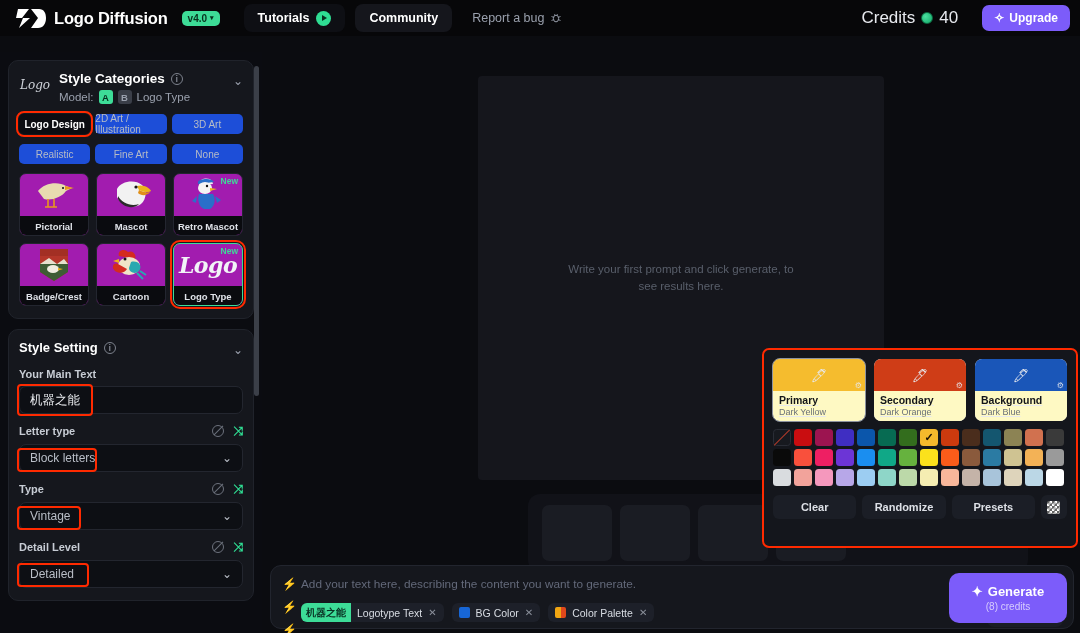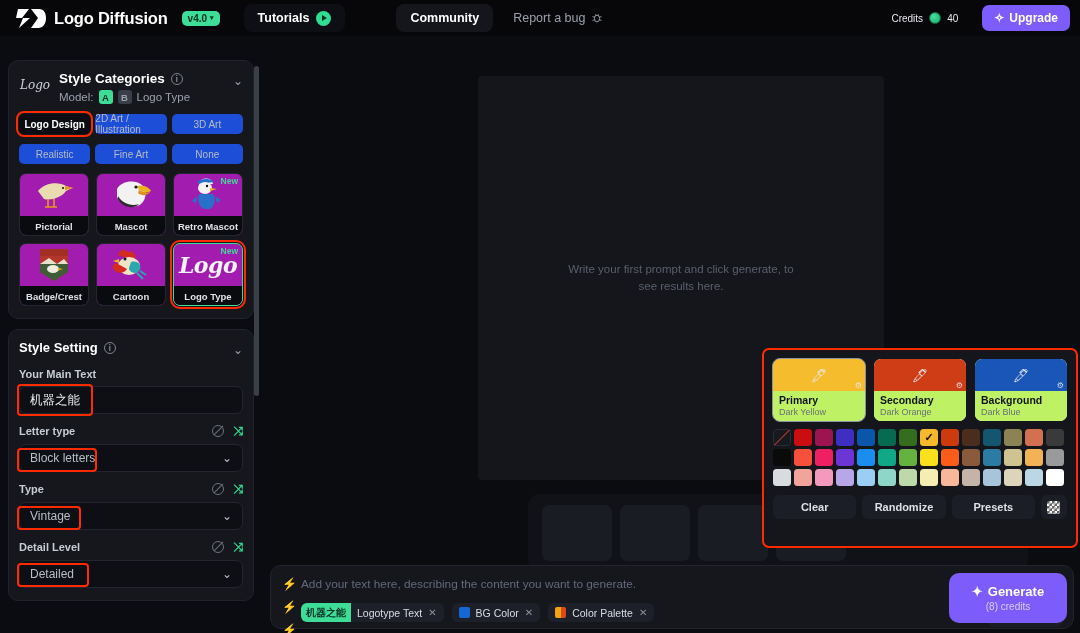--- a/index.html
+++ b/index.html
@@ -23,37 +23,36 @@
   .verchip{
     background:#3ddc97; color:#08331f; font-size:10px; font-weight:bold;
     border-radius:5px; padding:2px 6px; display:flex; align-items:center; gap:3px;
     margin-left:4px;
   }
   .verchip .car{ font-size:7px; }
   .navbtn{
     background:#15161c; border-radius:8px; height:28px; padding:0 14px;
     display:flex; align-items:center; gap:7px; font-size:12.5px; font-weight:bold; color:#fff;
     cursor:pointer;
-    margin-left:41px;
   }
   .navbtn.tut{ background:#0e0f14; margin-left:14px;}
   .play{
     width:15px;height:15px;border-radius:50%;background:#2fdd93;
     display:flex;align-items:center;justify-content:center;
   }
   .play i{
     width:0;height:0;border-left:5px solid #07301f;border-top:3.5px solid transparent;
     border-bottom:3.5px solid transparent; margin-left:2px; display:block;
   }
   .reportbug{
     display:flex;align-items:center;gap:6px;color:#9aa0ad;font-size:12.5px;
     padding:0 10px;cursor:pointer;
   }
   .spacer{flex:1;}
-  .credits{ display:flex;align-items:center;gap:6px;font-size:10px;color:#e7e9ee;}
+  .credits{ display:flex;align-items:center;gap:6px;font-size:17px;color:#e7e9ee;}
   .coin{ width:12px;height:12px;border-radius:50%;
          background:radial-gradient(circle at 35% 35%,#4ae0a0,#12a867);
          border:1px solid #0c6a42; display:inline-block;}
   .upgrade{
     background:#7c5cfa; color:#fff; font-weight:bold; font-size:12px;
     border-radius:7px; height:26px; padding:0 12px; display:flex; align-items:center; gap:5px;
     margin-left:14px; cursor:pointer;
   }
 
   
@@ -197,21 +196,21 @@
   
   .colorpanel{
     position:absolute; left:762px; top:348px; width:316px; height:200px;
     background:#14161c; border:2.5px solid #ff2a00; border-radius:7px; padding:9px;
   }
   .swatchcards{ display:flex; gap:9px; }
   .swcard{ flex:1; background:#fff; border-radius:7px; overflow:hidden; height:62px;
     display:flex;flex-direction:column; cursor:pointer;}
   .swcard.sel{ outline:1.5px solid #8d939f; }
   .swcard .top{ height:32px; position:relative; display:flex;align-items:center;justify-content:center;}
-  .swcard .bot{ background:#bef264; flex:1; padding:3px 3px 0 6px;}
+  .swcard .bot{ background:#fef9c3; flex:1; padding:3px 3px 0 6px;text-decoration:underline;}
   .swcard .nm{ font-size:10.5px; font-weight:bold; color:#12141a; }
   .swcard .sb{ font-size:9px; color:#6a7079; margin-top:1px;}
   .gearmini{ position:absolute; right:3px; bottom:1px; font-size:8px; opacity:.85;}
   .dropper{ font-size:13px; }
 
   .palette{ margin-top:8px; display:flex; flex-direction:column; gap:3px;}
   .prow{ display:flex; gap:3px; }
   .cell{ width:18px;height:17px;border-radius:3.5px; cursor:pointer; position:relative;
      display:flex;align-items:center;justify-content:center;}
   .cell.none{ background:#17191f; border:1px solid #2a2d36; }

